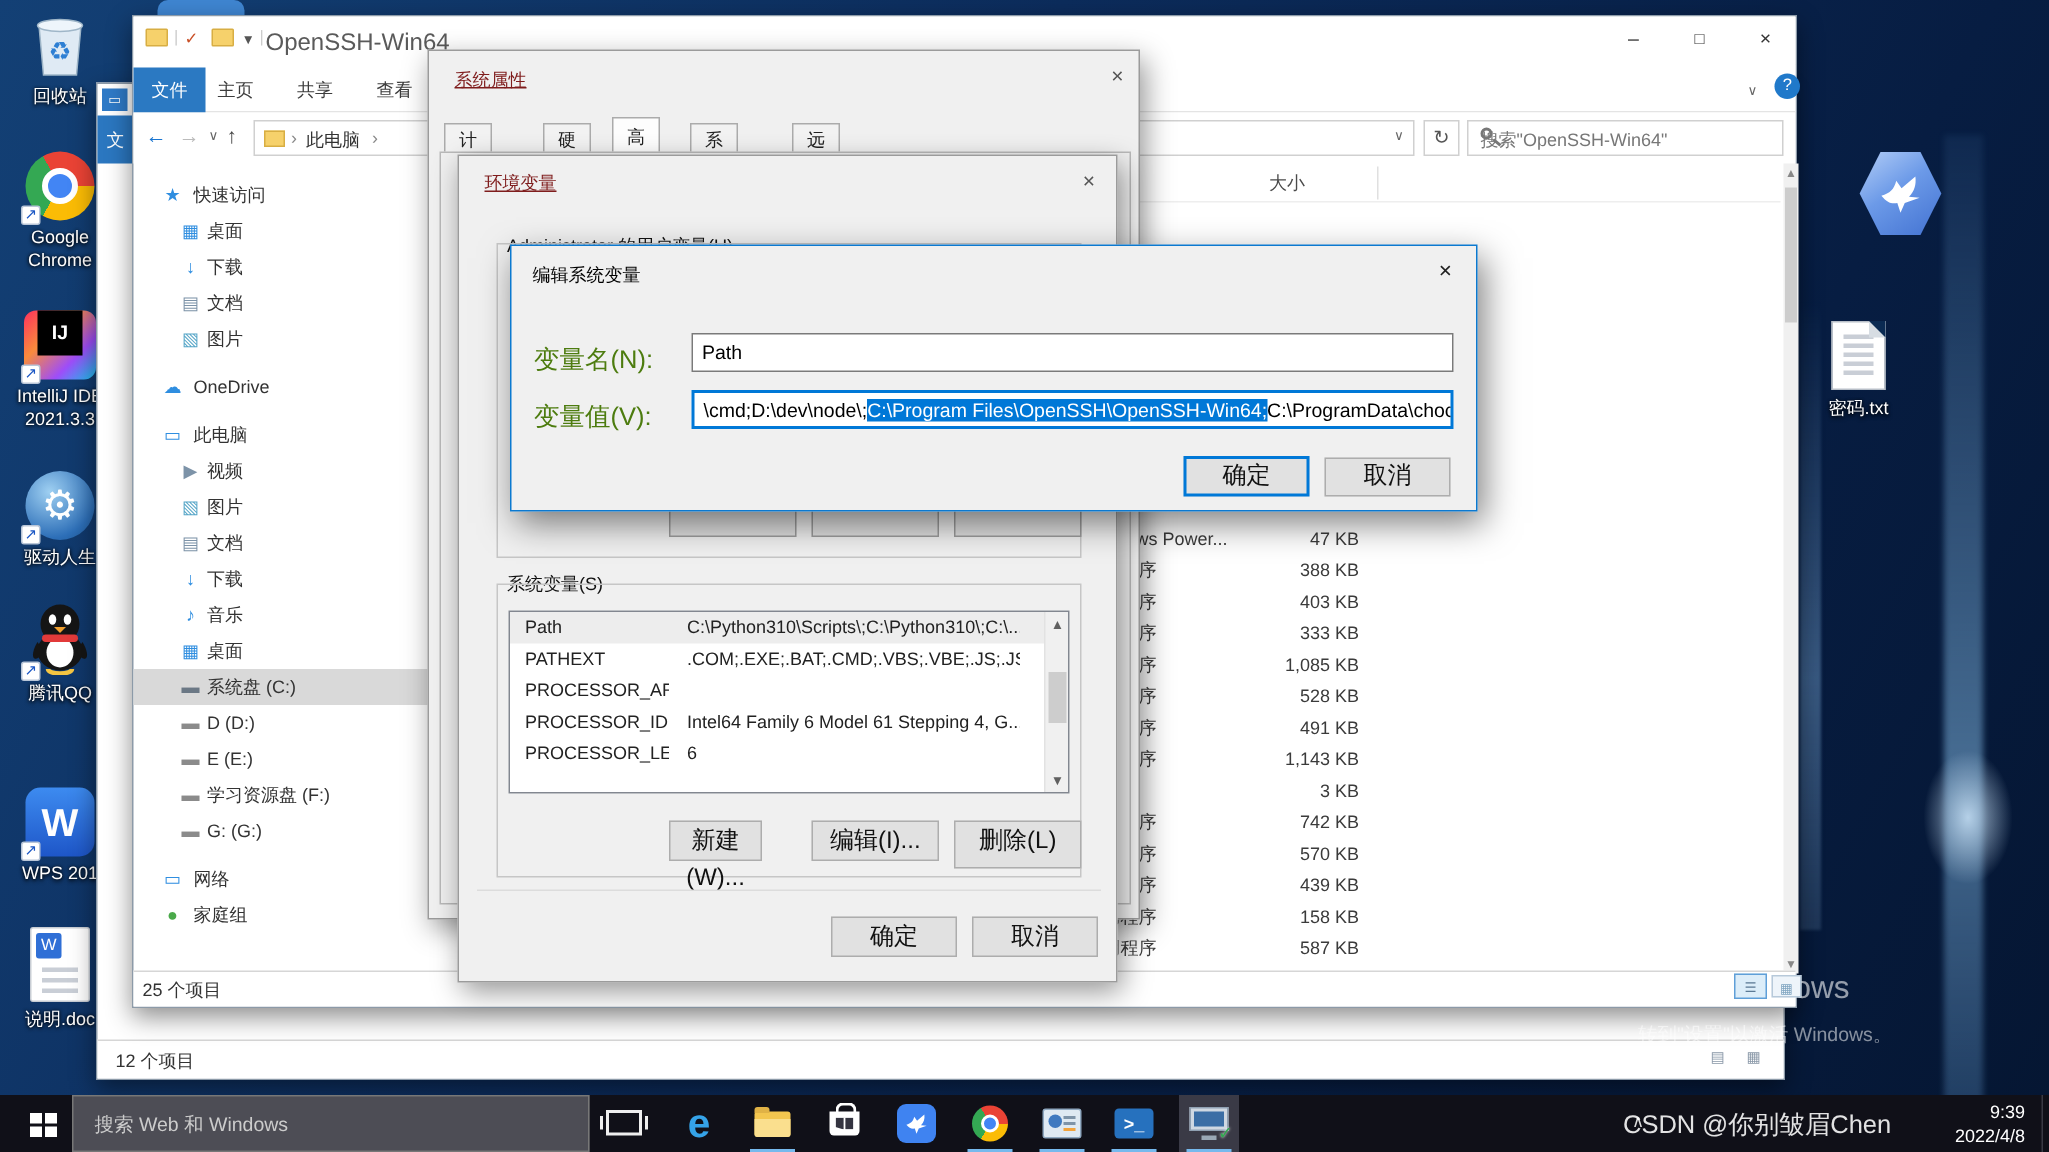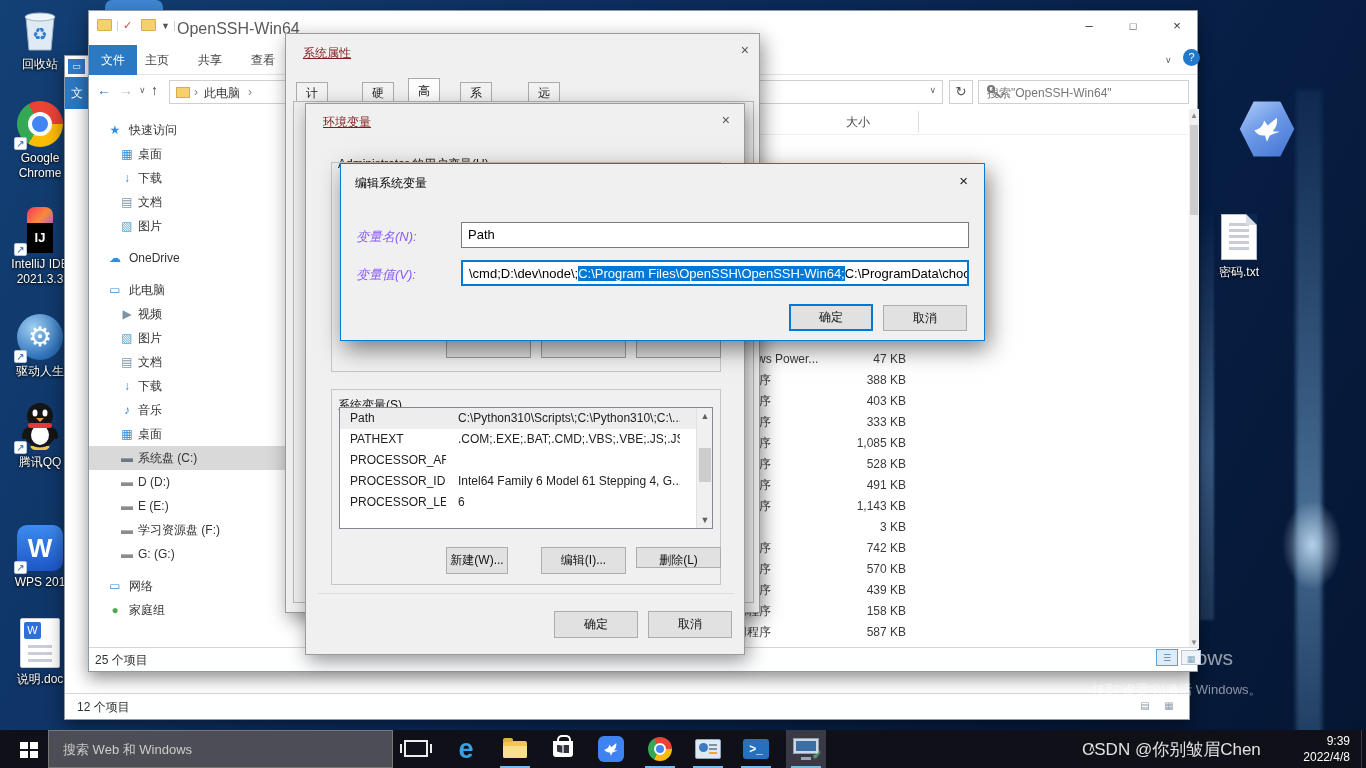--- a/index.html
+++ b/index.html
@@ -13,37 +13,37 @@
   .glow { left:1282px; top:500px; width:60px; height:90px; background:radial-gradient(ellipse at center,rgba(210,235,255,.8),rgba(120,190,255,0) 70%); }
   .toptab { left:105px; top:0; width:58px; height:10px; background:#3f86d2; border-radius:7px 7px 0 0; }
 
   
   .dicon { width:66px; text-align:center; color:#fff; font-size:12px; z-index:3; }
   .dicon .lbl { margin-top:3px; line-height:15px; text-shadow:0 1px 3px rgba(0,0,0,.95),0 0 2px rgba(0,0,0,.8); }
   .dicon .art { position:relative; width:48px; height:48px; margin:0 auto; display:flex; align-items:center; justify-content:center; }
   .sc-arrow { position:absolute; left:-2px; bottom:-2px; width:13px; height:13px; background:#fff; border:1px solid #b9c6d8; border-radius:2px; color:#1a56c4; font-size:10px; line-height:11px; }
   .chrome-ball { width:46px; height:46px; border-radius:50%; background:conic-gradient(from -30deg,#ea4335 0 120deg,#fbbc05 0 240deg,#34a853 0 360deg); position:relative; }
   .chrome-ball::after { content:""; position:absolute; inset:11px; border-radius:50%; background:#4285f4; border:4px solid #fff; }
-  .ij-box { width:26px; height:46px; border-radius:8px; background:linear-gradient(135deg,#fe315d 0%,#f98b3c 35%,#9e4df9 70%,#16c9f3 100%); display:flex; align-items:flex-end; justify-content:center; }
+  .ij-box { width:48px; height:46px; border-radius:8px; background:linear-gradient(135deg,#fe315d 0%,#f98b3c 35%,#9e4df9 70%,#16c9f3 100%); display:flex; align-items:flex-start; justify-content:center; }
   .ij-box b { width:30px; height:30px; background:#000; color:#fff; font-size:13px; line-height:30px; }
   .drv-ball { width:46px; height:46px; border-radius:50%; background:radial-gradient(circle at 35% 30%,#9fd0f2,#2d6fb8 70%,#1c548f); color:#fff; font-size:27px; line-height:46px; }
   .wps-box { width:46px; height:46px; border-radius:10px; background:linear-gradient(180deg,#3d8bf0,#1e56c8); color:#fff; font-weight:bold; font-size:26px; line-height:46px; }
   .doc-page { width:40px; height:50px; background:#fff; border:1px solid #c8cdd4; border-radius:2px; position:relative; }
   .doc-page .wbadge { position:absolute; left:3px; top:3px; width:17px; height:17px; background:#2f6fd6; color:#fff; font-size:11px; line-height:17px; border-radius:2px; }
   .doc-page i, .txt-page i { position:absolute; left:7px; right:7px; height:3px; background:#c9ced6; }
   .txt-page { width:36px; height:46px; background:#fff; border:1px solid #b8bfc8; position:relative; }
   .txt-page::after { content:""; position:absolute; right:-1px; top:-1px; border-style:solid; border-width:0 11px 11px 0; border-color:transparent #0a2a52 #d7dde3 transparent; }
   .thunder-hex { width:58px; height:60px; clip-path:polygon(27% 4%,73% 4%,97% 50%,73% 96%,27% 96%,3% 50%); background:linear-gradient(145deg,#b9d2f8 0%,#6c9ae8 45%,#3f6fd0 100%); display:flex; align-items:center; justify-content:center; }
 
   
   .win { background:#fff; border:1px solid #8c9aa8; box-shadow:0 6px 16px rgba(0,0,0,.45); }
   .dlg { background:#f0f0f0; border:1px solid #9b9b9b; box-shadow:3px 6px 18px rgba(0,0,0,.42); }
   .dlg-title { font-size:12px; color:#7f1d1d;text-decoration:underline; }
   .gx { color:#555; font-size:14px; text-align:center; }
-  .btn { position:absolute; background:#e1e1e1; border:1px solid #adadad; font-size:12px; color:#111; text-align:center; }
+  .btn { position:absolute; background:#e1e1e1; border:1px solid #adadad; font-size:16px; color:#111; text-align:center; }
   .btn.def { border:2px solid #0078d7; }
 
   
   #win-back { left:64px; top:55px; width:1126px; height:665px; z-index:8; }
   #win-back .mini-ic { position:absolute; left:3px; top:3px; width:17px; height:15px; background:#2f7ac7; color:#fff; font-size:9px; line-height:15px; text-align:center; }
   #win-back .fileb { position:absolute; left:0; top:21px; width:24px; height:32px; background:#2b77c0; color:#fff; font-size:12px; line-height:32px; text-align:center; }
   #win-back .statusbar { position:absolute; left:0; bottom:0; width:100%; height:26px; border-top:1px solid #d6d6d6; background:#fff; font-size:12px; color:#333; }
   #win-back .statusbar span { position:absolute; left:12px; top:5px; }
   .viewbx { position:absolute; width:20px; height:16px; font-size:10px; line-height:15px; text-align:center; color:#8a98a8; }
 
@@ -102,38 +102,38 @@
   
   #envdlg { left:305px; top:103px; width:440px; height:552px; z-index:22; }
   #envdlg .x { position:absolute; right:14px; top:8px; }
   #envdlg .ttl { position:absolute; left:17px; top:10px; }
   .grpbox { position:absolute; border:1px solid #c6c6c6; }
   .grplbl { position:absolute; font-size:12px; color:#111; background:#f0f0f0; padding:0 4px; }
   #uvars-box { left:25px; top:58px; width:390px; height:210px; }
   #uvars-lbl { left:28px; top:52px; }
   .ghostbtn { position:absolute; top:228px; width:85px; height:26px; background:#e1e1e1; border:1px solid #9d9d9d; }
   #svars-box { left:25px; top:285px; width:390px; height:196px; }
-  #svars-lbl { left:28px; top:277px;margin-top:16px; }
+  #svars-lbl { left:28px; top:277px; }
   .etable { position:absolute; left:33px; top:303px; width:374px; height:122px; background:#fff; border:1px solid #828790; overflow:hidden; font-size:12px; }
   .ethead { height:24px; border-bottom:1px solid #e5e5e5; color:#333; position:relative; }
   .ethead .h1 { position:absolute; left:10px; top:5px; } .ethead .h2 { position:absolute; left:118px; top:5px; }
   .ethead .vline { position:absolute; left:110px; top:2px; width:1px; height:20px; background:#e0e0e0; }
   .etr { height:21px; line-height:21px; position:relative; color:#222; }
   .etr.sel { background:#ededed; }
   .etr .ecol1 { position:absolute; left:10px; width:96px; white-space:nowrap; overflow:hidden; }
   .etr .ecol2 { position:absolute; left:118px; width:222px; white-space:nowrap; overflow:hidden; }
   .escroll { position:absolute; right:0; top:0; width:16px; height:120px; background:#f0f0f0; border-left:1px solid #e2e2e2; }
   .escroll .thumb { position:absolute; left:2px; top:40px; width:12px; height:34px; background:#cdcdcd; }
   .escroll i { position:absolute; left:0; width:16px; font-size:9px; color:#606060; font-style:normal; text-align:center; }
 
   
   #editdlg { left:340px; top:163px; width:645px; height:178px; background:#f0f0f0; border:1px solid #0b79d0; box-shadow:4px 8px 22px rgba(0,0,0,.5); z-index:24; }
   #editdlg .ttl { position:absolute; left:14px; top:11px; font-size:12px; color:#000; }
   #editdlg .x { position:absolute; right:16px; top:8px; font-size:15px; color:#222; }
-  .fldlbl { position:absolute; left:15px; font-size:13px; color:#8b5cf6;font-style:italic; }
+  .fldlbl { position:absolute; left:15px; font-size:17px; color:#4d7c0f; }
   .fld { position:absolute; left:120px; width:508px; height:26px; background:#fff; border:1px solid #7a7a7a; font-size:13px; color:#000; line-height:24px; padding:0 6px; white-space:nowrap; overflow:hidden; }
   .fld.focus { border:2px solid #0078d7; }
   .selhl { background:#0078d7; color:#fff; }
 
   
   #activate { left:1100px; top:644px; z-index:40; color:rgba(255,255,255,.58); pointer-events:none; }
   #activate .l1 { font-size:21px; }
   #activate .l2 { font-size:13px; margin-top:9px; margin-left:-8px; color:rgba(255,255,255,.52); }
   .vt1 { left:1156px; top:649px; width:22px; height:17px; border:1px solid #5f9fd8; background:#dcedf9; z-index:45; }
   .vt1 i,.vt2 i { position:absolute; inset:3px; font-style:normal; font-size:9px; line-height:10px; color:#5b7astatic; color:#5b7a95; text-align:center; }
@@ -564,21 +564,21 @@
         </div>
       </div>
     <div class="escroll">
       <i style="top:3px;">▲</i>
       <span class="thumb"></span>
       <i style="bottom:3px;">▼</i>
     </div>
   </div>
   <span class="btn" style="left:140px;top:443px;width:62px;height:27px;line-height:25px;">新建(W)...</span>
   <span class="btn" style="left:235px;top:443px;width:85px;height:27px;line-height:25px;">编辑(I)...</span>
-  <span class="btn" style="left:330px;top:443px;width:85px;height:21px;line-height:25px;">删除(L)</span>
+  <span class="btn" style="left:330px;top:443px;width:85px;height:32px;line-height:25px;">删除(L)</span>
   <div style="position:absolute;left:12px;top:489px;width:416px;height:1px;background:#dcdcdc;"></div>
   <span class="btn" style="left:248px;top:507px;width:84px;height:27px;line-height:25px;">确定</span>
   <span class="btn" style="left:342px;top:507px;width:84px;height:27px;line-height:25px;">取消</span>
 </div>
 
 <div class="abs" id="editdlg">
   <span class="ttl">编辑系统变量</span>
   <span class="x">×</span>
   <span class="fldlbl" style="top:64px;">变量名(N):</span>
   <div class="fld" style="top:58px;">

